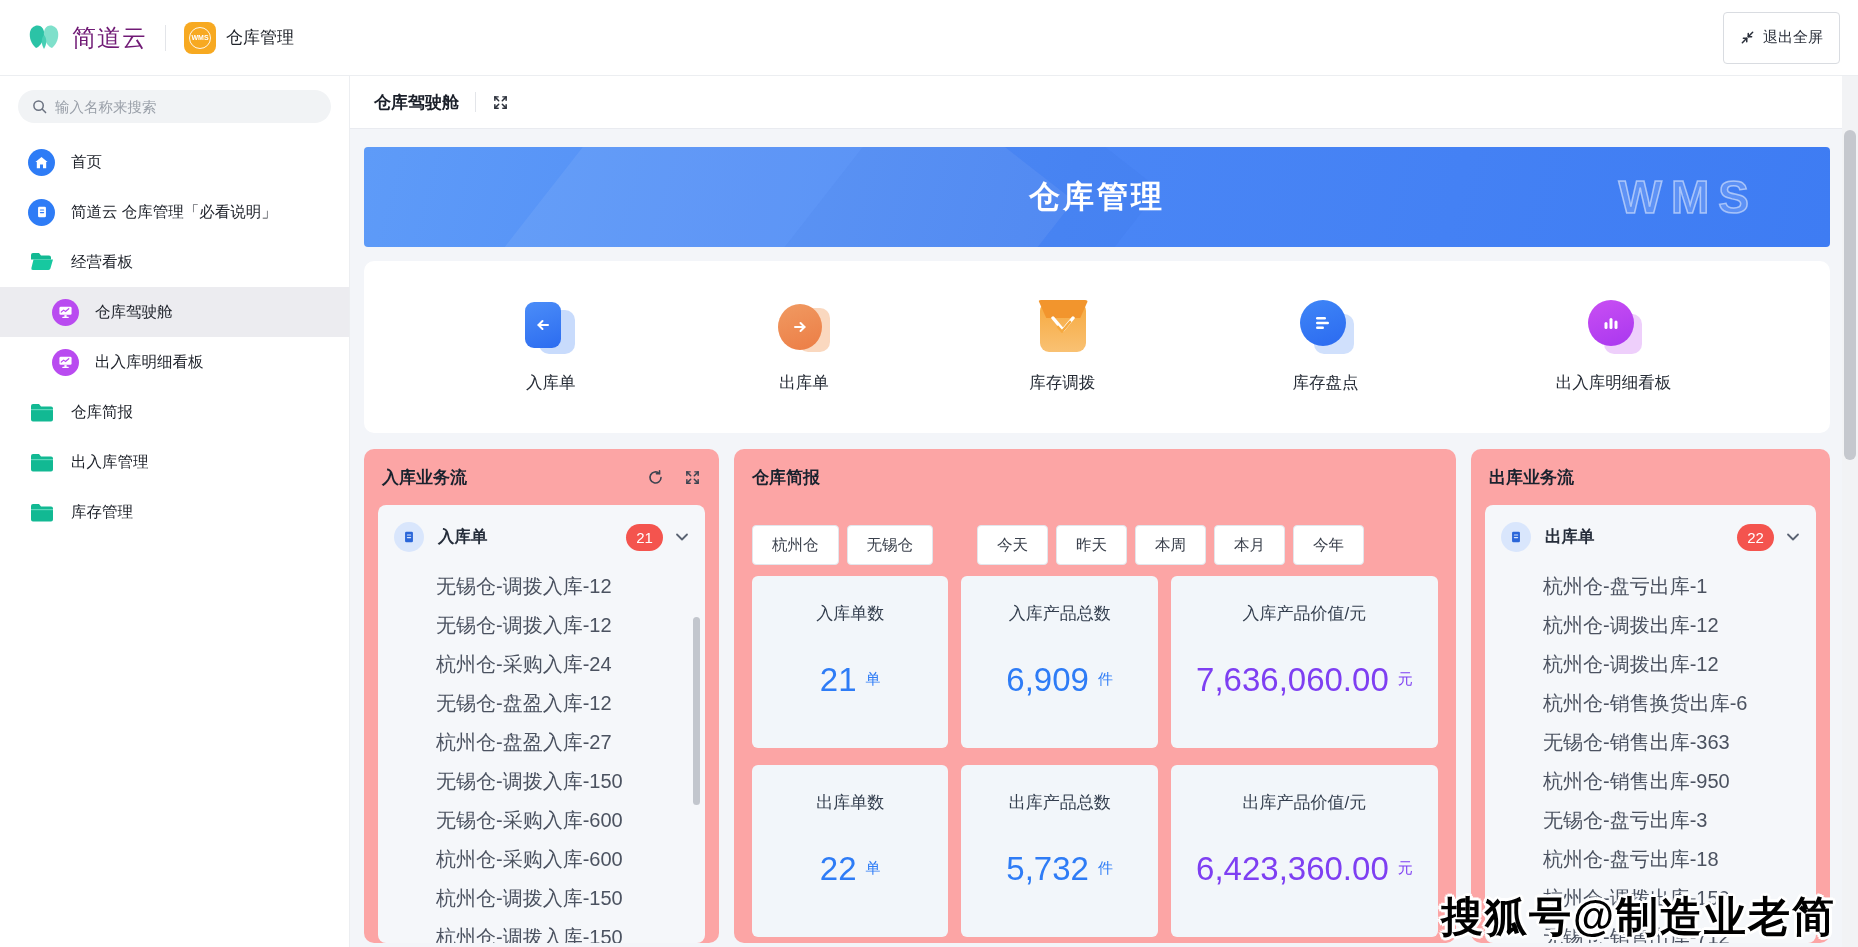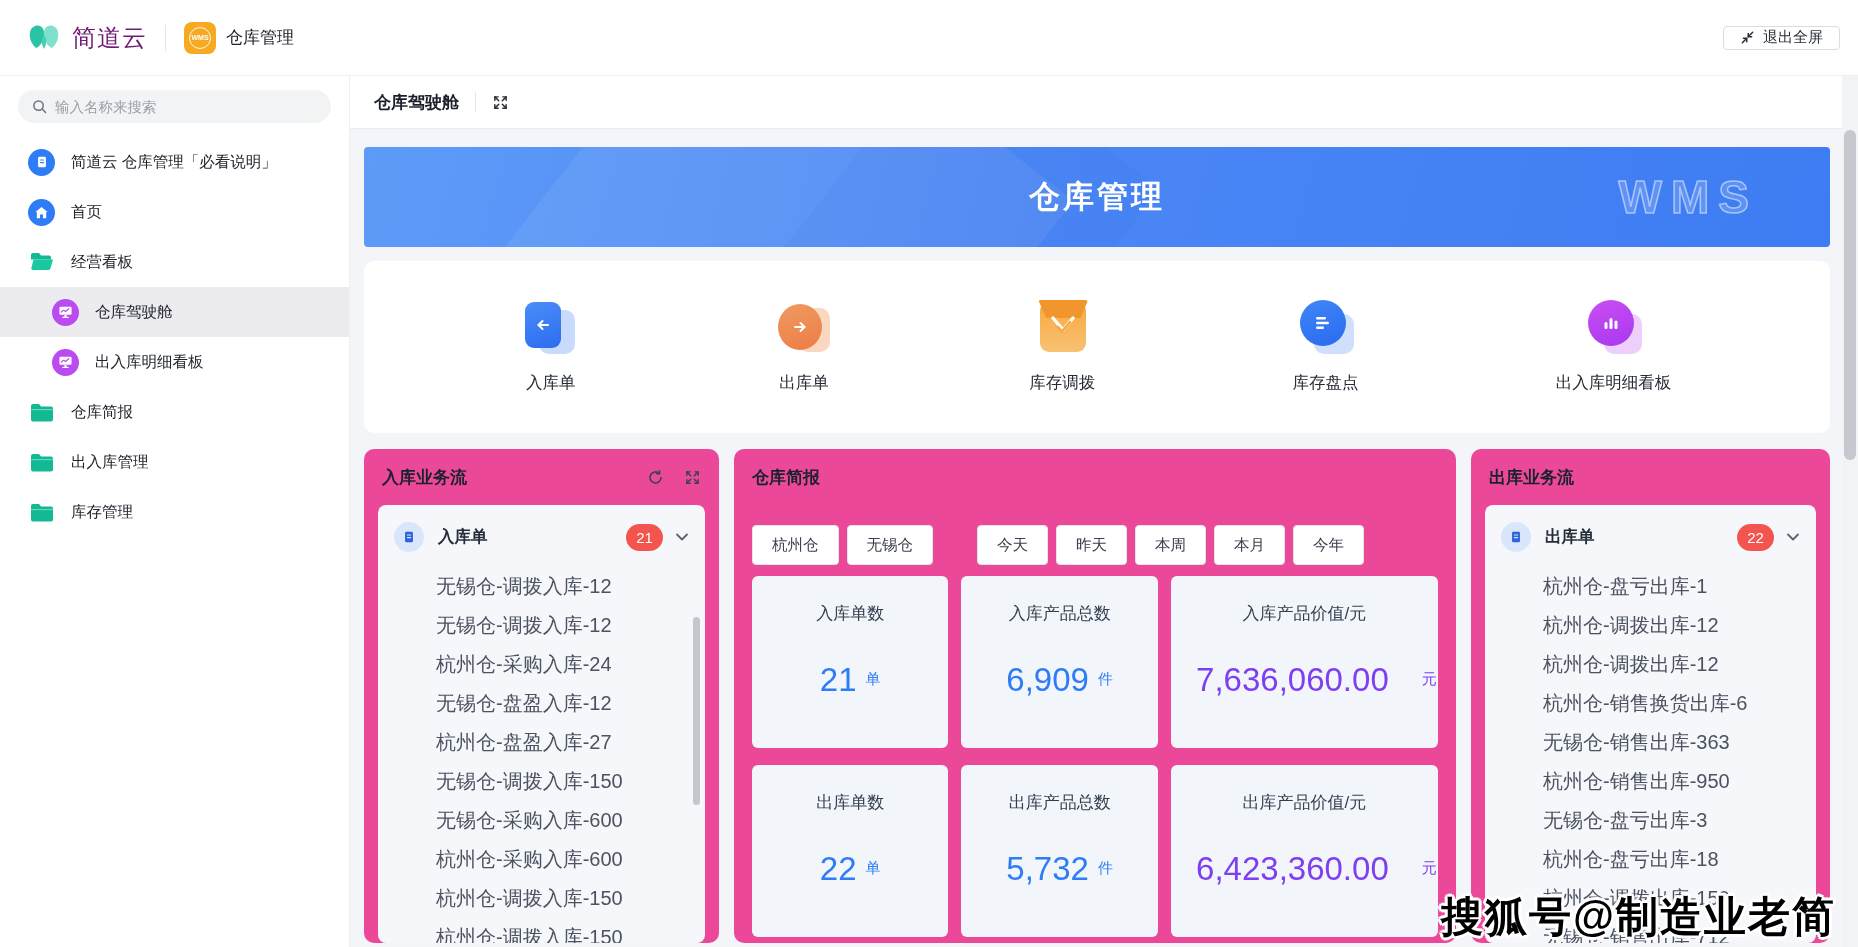--- a/index.html
+++ b/index.html
@@ -11,21 +11,21 @@
   .topbar { position:relative; height:76px; background:#fff; border-bottom:1px solid #eceef1;
             display:flex; align-items:center; padding:0 18px 0 26px; z-index:30; }
   .brand { display:flex; align-items:center; gap:10px; }
   .brand-name { font-size:24px; font-weight:400; color:#701a75; letter-spacing:1px; }
   .topbar-divider { width:1px; height:26px; background:#e3e5e9; margin:0 18px; }
   .app-badge { width:32px; height:32px; border-radius:8px; background:#f7a921; display:flex; align-items:center; justify-content:center; }
   .app-badge-inner { width:22px; height:22px; border-radius:50%; border:1.5px solid rgba(255,255,255,.9);
             display:flex; align-items:center; justify-content:center; font-size:7px; font-weight:700; color:#fff; }
   .app-name { font-size:17px; color:#20242b; margin-left:10px; }
   .topbar-right { margin-left:auto; display:flex; align-items:center; gap:20px; }
-  .btn-exit { display:flex; align-items:center; gap:8px; height:24px; padding:0 16px; background:#fff;
+  .btn-exit { display:flex; align-items:center; gap:8px; height:52px; padding:0 16px; background:#fff;
             border:1px solid #d9dce1; border-radius:4px; font-size:15px; color:#2a2f3a; cursor:pointer; }
   .btn-install-group { display:flex; gap:2px; }
   .btn-install { height:42px; padding:0 18px; background:#10bf78; color:#fff; font-size:16px;
             border:none; border-radius:4px 0 0 4px; cursor:pointer; }
   .btn-install-caret { width:38px; height:42px; background:#10bf78; border:none; border-radius:0 4px 4px 0;
             display:flex; align-items:center; justify-content:center; cursor:pointer; }
 
   
   .body { display:flex; height:871px; }
 
@@ -80,21 +80,21 @@
   .ql2 .ql-front { left:2px; top:4px; width:44px; height:46px; border-radius:50%; background:linear-gradient(160deg,#f09а62,#ec7d45); background:linear-gradient(160deg,#f09a62,#ec7d45); }
   .ql3 .ql-front { left:6px; top:2px; width:46px; height:50px; border-radius:9px; background:linear-gradient(180deg,#f6a93e,#f9c173); }
   .ql3 .ql-lid { position:absolute; left:4px; top:0; width:50px; height:18px; background:#f2952d; clip-path:polygon(0 0,100% 0,84% 100%,16% 100%); border-radius:3px; }
   .ql4 .ql-shadow { left:16px; top:14px; width:40px; height:40px; background:rgba(110,160,246,.32); }
   .ql4 .ql-front { left:2px; top:0; width:46px; height:46px; border-radius:50%; background:linear-gradient(160deg,#3f86f7,#2b6af0); }
   .ql5 .ql-shadow { left:18px; top:14px; width:38px; height:40px; background:rgba(200,95,242,.3); }
   .ql5 .ql-front { left:2px; top:0; width:46px; height:46px; border-radius:50%; background:linear-gradient(160deg,#c94ff3,#a937ef); }
 
   
   .panels { display:flex; gap:15px; margin-top:16px; height:494px; }
-  .panel { background:#ec4899; border-radius:10px; position:relative; overflow:hidden; }
+  .panel { background:#fca5a5; border-radius:10px; position:relative; overflow:hidden; }
   .panel-side { width:355px; flex:0 0 auto; }
   .panel-mid { flex:1; }
   .panel-head { display:flex; align-items:center; padding:17px 18px 0 18px; }
   .panel-title { font-size:17px; font-weight:700; color:#19222e; }
   .panel-head-icons { margin-left:auto; display:flex; gap:20px; color:#3c4350; }
   .panel-head-icons .ph-ic { cursor:pointer; display:flex; }
 
   .flow-card { position:absolute; left:14px; right:14px; top:56px; bottom:0; background:#f5f7fa; border-radius:8px; overflow:hidden; }
   .flow-group { display:flex; align-items:center; height:56px; padding:8px 16px 0 16px; cursor:pointer; }
   .flow-group-icon { width:30px; height:30px; border-radius:50%; background:#d9e6fc; display:flex; align-items:center; justify-content:center; }
@@ -111,21 +111,21 @@
   .filters .spacer { width:28px; }
   .filter-btn { height:40px; padding:0 19px; background:#fff; border:1px solid #e2e6ec; border-radius:4px;
             font-size:15.5px; color:#3a404c; cursor:pointer; font-family:inherit; }
   .stats { display:grid; grid-template-columns:1fr 1fr 1.36fr; grid-auto-rows:172px; gap:17px 13px; margin:11px 18px 0 18px; }
   .stat-card { background:#f2f6fa; border-radius:6px; display:flex; flex-direction:column; align-items:center; padding-top:26px; }
   .stat-label { font-size:17px; color:#333e4e; }
   .stat-valrow { flex:1; display:flex; align-items:center; gap:9px; padding-bottom:14px; }
   .stat-value { font-size:33px; font-weight:500; }
   .stat-unit { font-size:15px; }
   .c-blue { color:#2e7cf6; }
-  .c-purple { color:#7e3ff2;margin-left:24px; }
+  .c-purple { color:#7e3ff2; }
 
   
   .page-scrollbar { position:absolute; right:0; top:76px; bottom:0; width:16px; background:#f2f3f5; z-index:40; }
   .page-scroll-thumb { position:absolute; left:2px; right:2px; top:54px; height:330px; border-radius:6px; background:#c5c8ce; cursor:pointer; }
 
   
   .photo-watermark { position:absolute; right:22px; bottom:2px; z-index:50; font-size:42px; font-weight:900; color:#000;
             letter-spacing:2px; pointer-events:none;
             text-shadow:-2px -2px 0 #fff,2px -2px 0 #fff,-2px 2px 0 #fff,2px 2px 0 #fff,0 -3px 0 #fff,0 3px 0 #fff,-3px 0 0 #fff,3px 0 0 #fff; }
 
@@ -177,36 +177,36 @@
               <circle cx="7" cy="7" r="5"></circle>
               <path d="M11 11 L14.5 14.5"></path>
             </svg>
         </span>
         <input type="text" placeholder="输入名称来搜索" style="">
       </div>
 
       <div class="nav">
         <div class="nav-item">
           <span class="icon-circle icon-blue">
+            <svg width="15" height="15" viewBox="0 0 16 16" fill="#fff">
+                <path d="M8 2 L14.5 7.4 L13 7.4 L13 14 L9.6 14 L9.6 10 L6.4 10 L6.4 14 L3 14 L3 7.4 L1.5 7.4 Z"></path>
+              </svg>
+          </span>
+          <span class="nav-label">首页</span>
+        </div>
+
+        <div class="nav-item">
+          <span class="icon-circle icon-blue">
             <svg width="14" height="14" viewBox="0 0 16 16">
                 <rect x="3.5" y="2" width="9" height="12" rx="1.5" fill="#fff"></rect>
                 <rect x="5.5" y="5" width="5" height="1.4" rx=".7" fill="#2e7cf6"></rect>
                 <rect x="5.5" y="8" width="5" height="1.4" rx=".7" fill="#2e7cf6"></rect>
               </svg>
           </span>
           <span class="nav-label">简道云 仓库管理「必看说明」</span>
-        </div>
-
-        <div class="nav-item">
-          <span class="icon-circle icon-blue">
-            <svg width="15" height="15" viewBox="0 0 16 16" fill="#fff">
-                <path d="M8 2 L14.5 7.4 L13 7.4 L13 14 L9.6 14 L9.6 10 L6.4 10 L6.4 14 L3 14 L3 7.4 L1.5 7.4 Z"></path>
-              </svg>
-          </span>
-          <span class="nav-label">首页</span>
         </div>
 
         <div class="nav-item">
           <span style="width:27px;display:flex;justify-content:center;">
             <svg width="24" height="20" viewBox="0 0 24 20">
                 <path d="M1 3 a2 2 0 0 1 2-2 h6 l2 2.5 h8 a2 2 0 0 1 2 2 v2 H1 Z" fill="#12b993"></path>
                 <path d="M3.5 7.5 h19.5 l-2.6 9 a2 2 0 0 1 -1.9 1.5 H3 a1.6 1.6 0 0 1 -1.6-2 Z" fill="#17c8a0"></path>
               </svg>
           </span>
           <span class="nav-label">经营看板</span>

